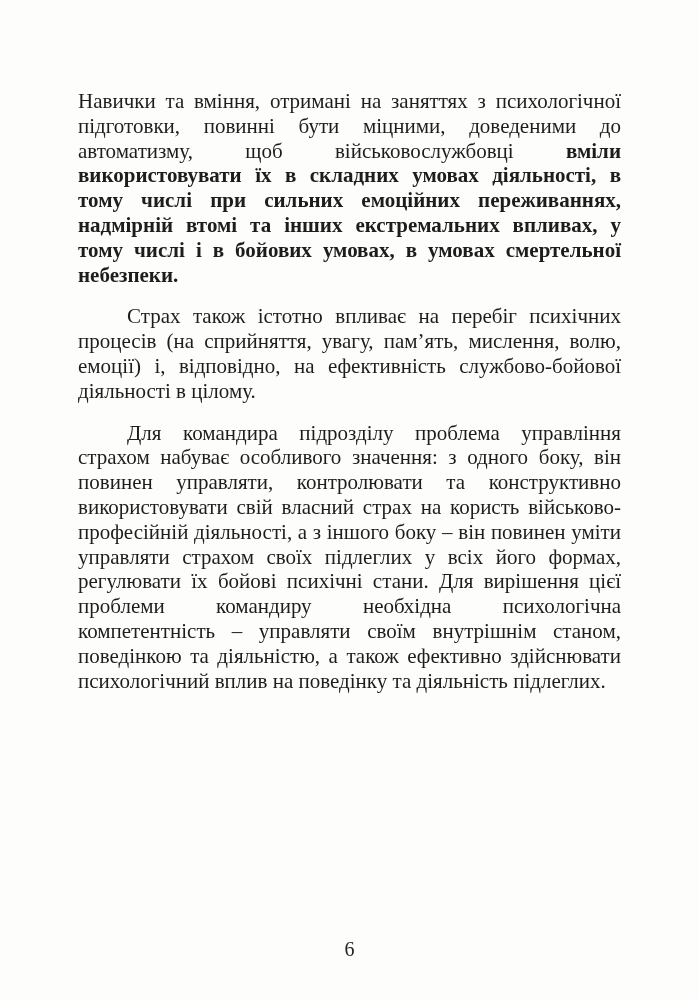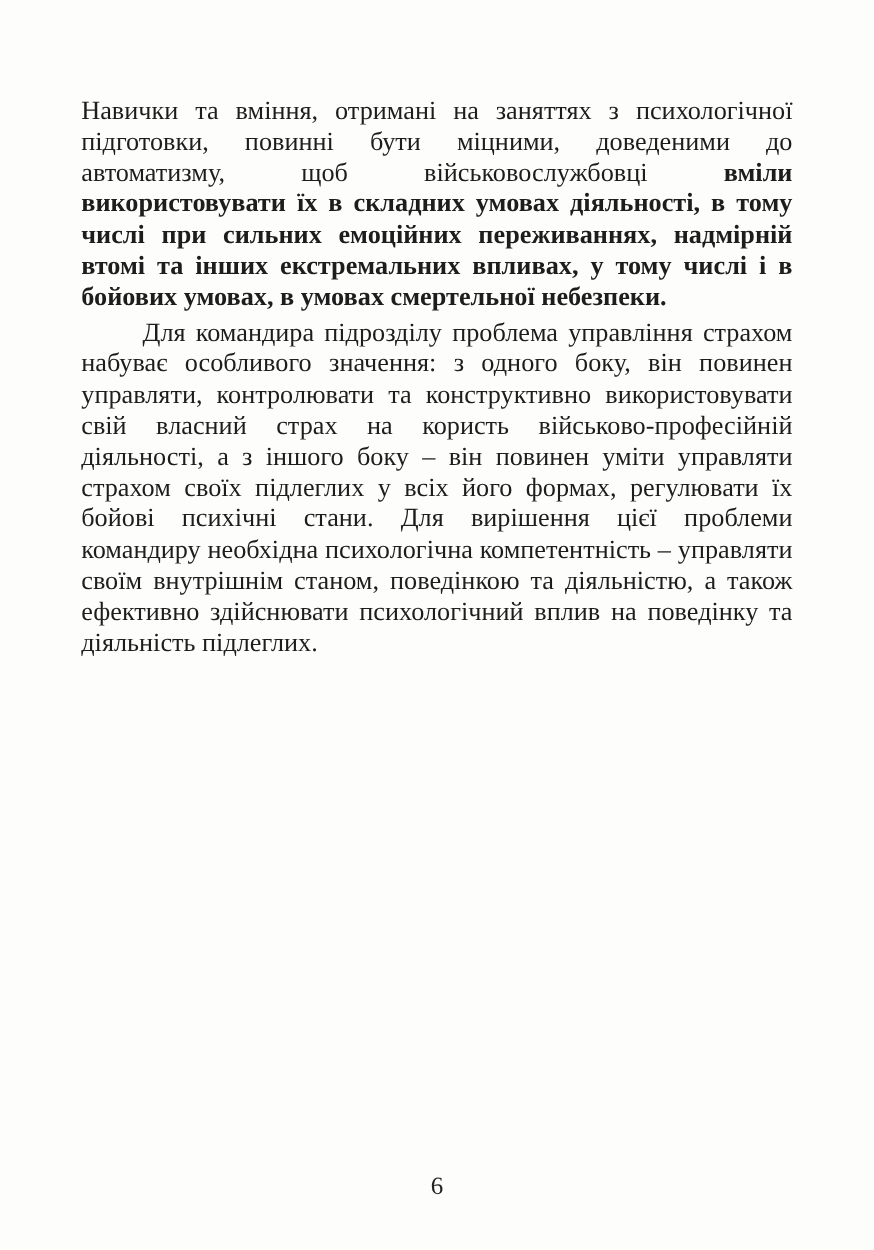--- a/index.html
+++ b/index.html
@@ -24,21 +24,21 @@
       position: absolute;
       left: 61px;
       top: 72px;
       width: 577px;
       font-size: 21px;
       line-height: 24.8px;
       text-align: justify;
       text-justify: inter-word;
     }
     .para {
-      margin: 4px;
+      margin: 17px;
       padding: 0;
       text-indent: 49px;
     }
     .para.no-indent {
       text-indent: 0;
     }
     .bold {
       font-weight: 700;
     }
     .page-number {
@@ -54,20 +54,21 @@
 </head>
 <body>
 
 <div class="page">
 
   <div class="text-block">
 
     <p class="para no-indent"><span>Навички та вміння, отримані на заняттях з психологічної підготовки, повинні бути міцними, доведеними до автоматизму, щоб військовослужбовці </span><span class="bold">вміли використовувати їх в складних умовах діяльності, в тому числі при сильних емоційних переживаннях, надмірній втомі та інших екстремальних впливах, у тому числі і в бойових умовах, в умовах смертельної небезпеки.</span></p>
 
 
+    <p class="para">Страх також істотно впливає на перебіг психічних процесів (на сприйняття, увагу, пам’ять, мислення, волю, емоції) і, відповідно, на ефективність службово-бойової діяльності в цілому.</p>
 
     <p class="para">Для командира підрозділу проблема управління страхом набуває особливого значення: з одного боку, він повинен управляти, контролювати та конструктивно використовувати свій власний страх на користь військово-професійній діяльності, а з іншого боку – він повинен уміти управляти страхом своїх підлеглих у всіх його формах, регулювати їх бойові психічні стани. Для вирішення цієї проблеми командиру необхідна психологічна компетентність – управляти своїм внутрішнім станом, поведінкою та діяльністю, а також ефективно здійснювати психологічний вплив на поведінку та діяльність підлеглих.</p>
 
   </div>
 
   <div class="page-number">6</div>
 
 </div>
 
 </body></html>

